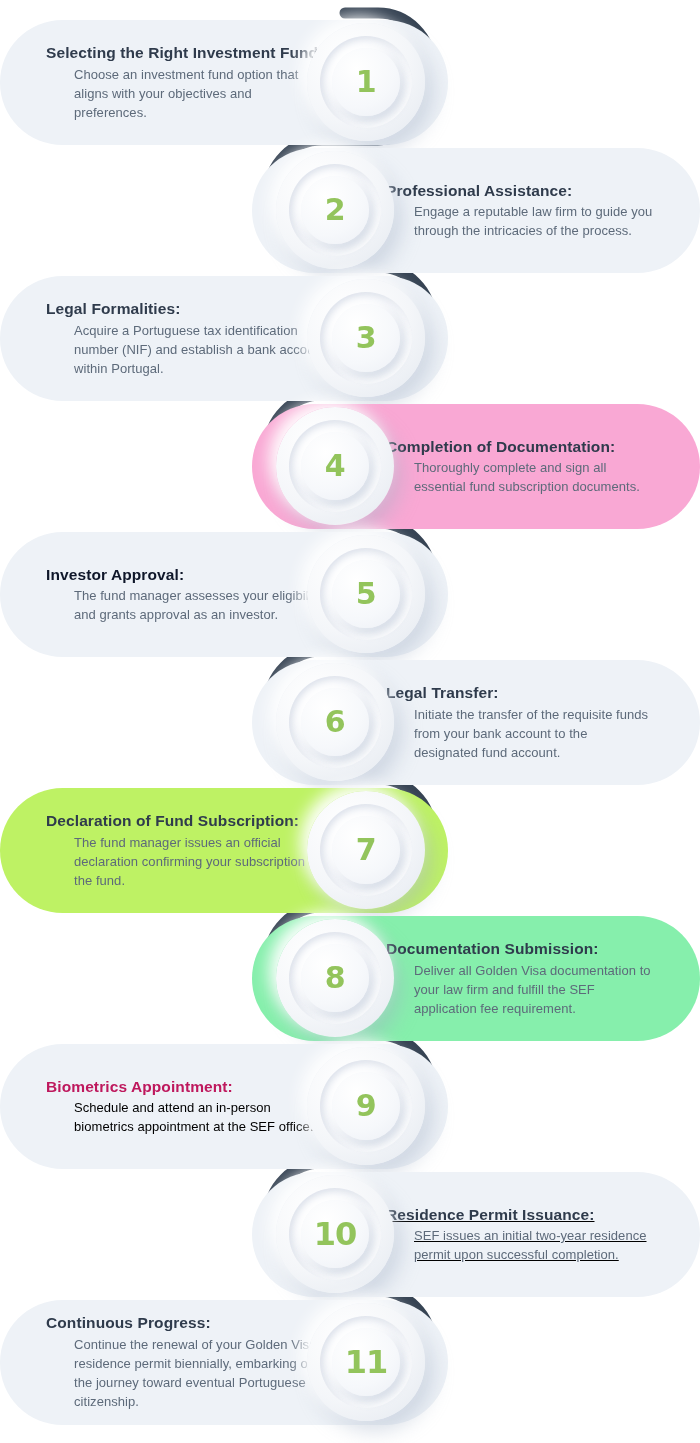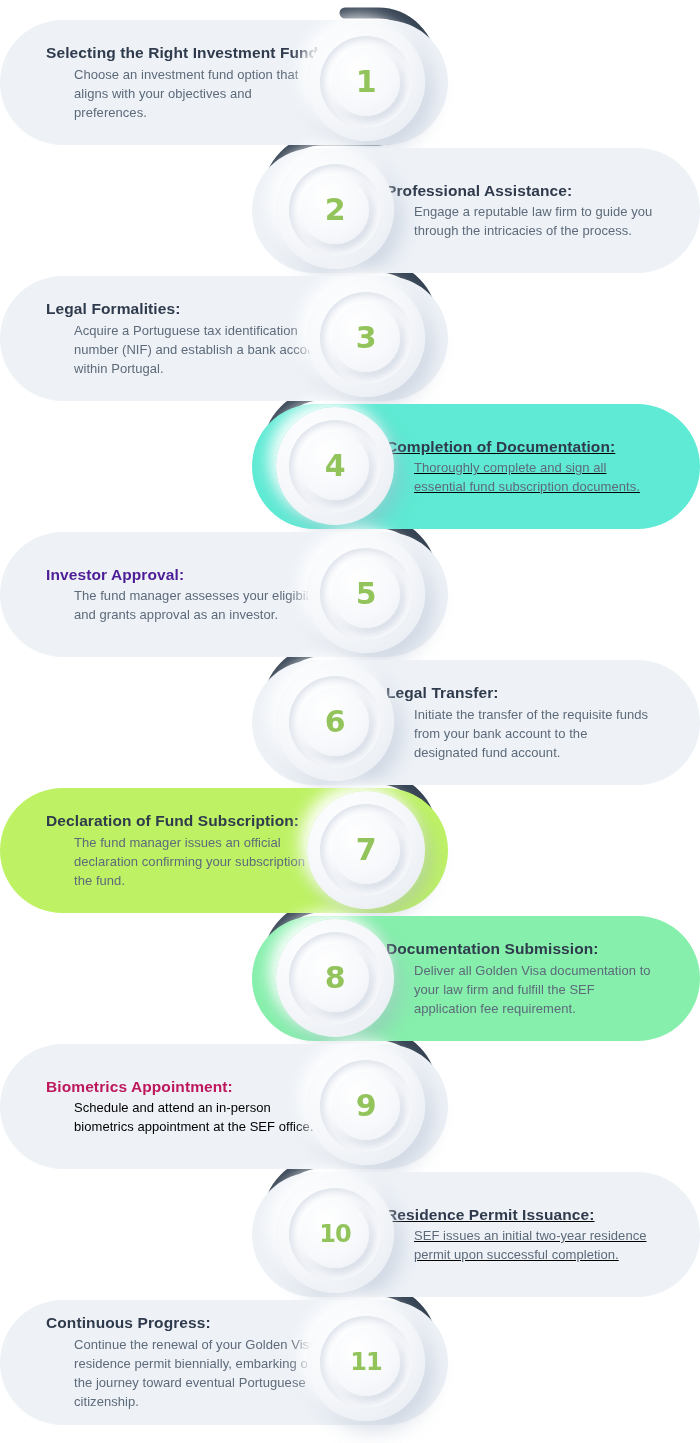--- a/index.html
+++ b/index.html
@@ -119,21 +119,21 @@
   .badge .num {
     position: relative;
     z-index: 4;
     font-family: "DejaVu Sans", sans-serif;
     font-size: 30px;
     font-weight: 700;
     color: #93c45c;
     letter-spacing: -0.5px;
     line-height: 1;
   }
-  .badge .num.wide { font-size: 24px; letter-spacing: -1px; }
+  .badge .num.wide { font-size: 32px; letter-spacing: -1px; }
 </style>
 </head>
 <body>
 
 <div id="infographic" style="background: rgb(255, 255, 255);">
 
   <svg id="path-layer" viewBox="0 0 700 1443" xmlns="http://www.w3.org/2000/svg">
     <path id="connector" fill="none" stroke="#374454" stroke-width="11" stroke-linecap="round" stroke-linejoin="round" d="
             M 345 13
             L 378 13
@@ -217,36 +217,36 @@
             <div class="card-desc" style="color: rgb(93, 106, 122);">Acquire a Portuguese tax identification number (NIF) and establish a bank account within Portugal.</div>
           </div>
         </div>
         <div class="badge">
           <div class="ring-mid"></div>
           <div class="ring-inner"></div>
           <div class="num" style="color: rgb(147, 196, 92);">3</div>
         </div>
       </div>
       <div class="step right" style="top: 404px;">
-        <div class="card" style="background: #5eead4; text-decoration: underline;">
+        <div class="card" style="background: #f9a8d4;">
           <div class="card-text">
             <div class="card-title" style="color: rgb(47, 59, 76);">Completion of Documentation:</div>
             <div class="card-desc" style="color: rgb(93, 106, 122);">Thoroughly complete and sign all essential fund subscription documents.</div>
           </div>
         </div>
         <div class="badge">
           <div class="ring-mid"></div>
           <div class="ring-inner"></div>
           <div class="num" style="color: rgb(147, 196, 92);">4</div>
         </div>
       </div>
       <div class="step left" style="top: 532px;">
         <div class="card" style="background: rgb(238, 242, 247);">
           <div class="card-text">
-            <div class="card-title" style="color: #4c1d95;">Investor Approval:</div>
+            <div class="card-title" style="color: #0f172a;">Investor Approval:</div>
             <div class="card-desc" style="color: rgb(93, 106, 122);">The fund manager assesses your eligibility and grants approval as an investor.</div>
           </div>
         </div>
         <div class="badge">
           <div class="ring-mid"></div>
           <div class="ring-inner"></div>
           <div class="num" style="color: rgb(147, 196, 92);">5</div>
         </div>
       </div>
       <div class="step right" style="top: 660px;">

